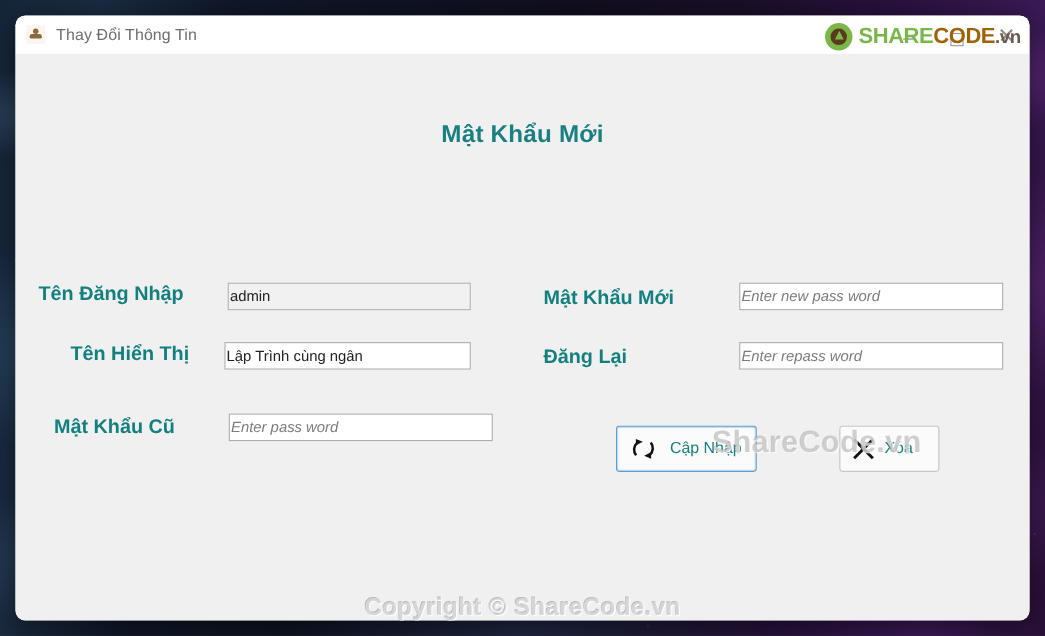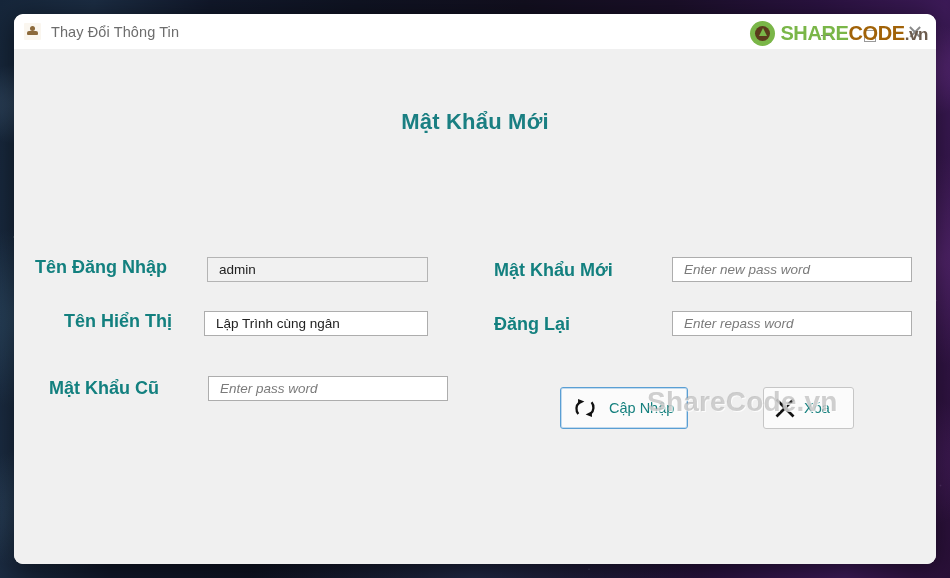--- a/index.html
+++ b/index.html
@@ -243,21 +243,21 @@
   }
   .field-input {
     position: absolute;
     box-sizing: border-box;
     height: 25px;
     border: 1px solid #adadad;
     background: #ffffff;
     font-family: "Liberation Sans", sans-serif;
     font-size: 13.5px;
     color: #222;
-    padding: 0 11px;
+    padding: 0 1px;
     outline: none;
   }
   .field-input.readonly-look {
     background: #f1f1f1;
     border: 1px solid #b4b4b4;
   }
   .field-input::placeholder {
     font-style: italic;
     color: #7b7b7b;
     opacity: 1;
@@ -441,15 +441,16 @@
           <line x1="3.5" y1="3.5" x2="20.5" y2="20.5" stroke="#111" stroke-width="2.6"></line>
           <line x1="20.5" y1="3.5" x2="3.5" y2="20.5" stroke="#111" stroke-width="2.6"></line>
         </svg>
       </span>
       <span class="btn-label">Xóa</span>
     </button>
 
     <div id="sharecode-watermark">ShareCode.vn</div>
 
 
+    <div id="copyright">Copyright © ShareCode.vn</div>
 
   </div>
 </div>
 
 </body></html>

